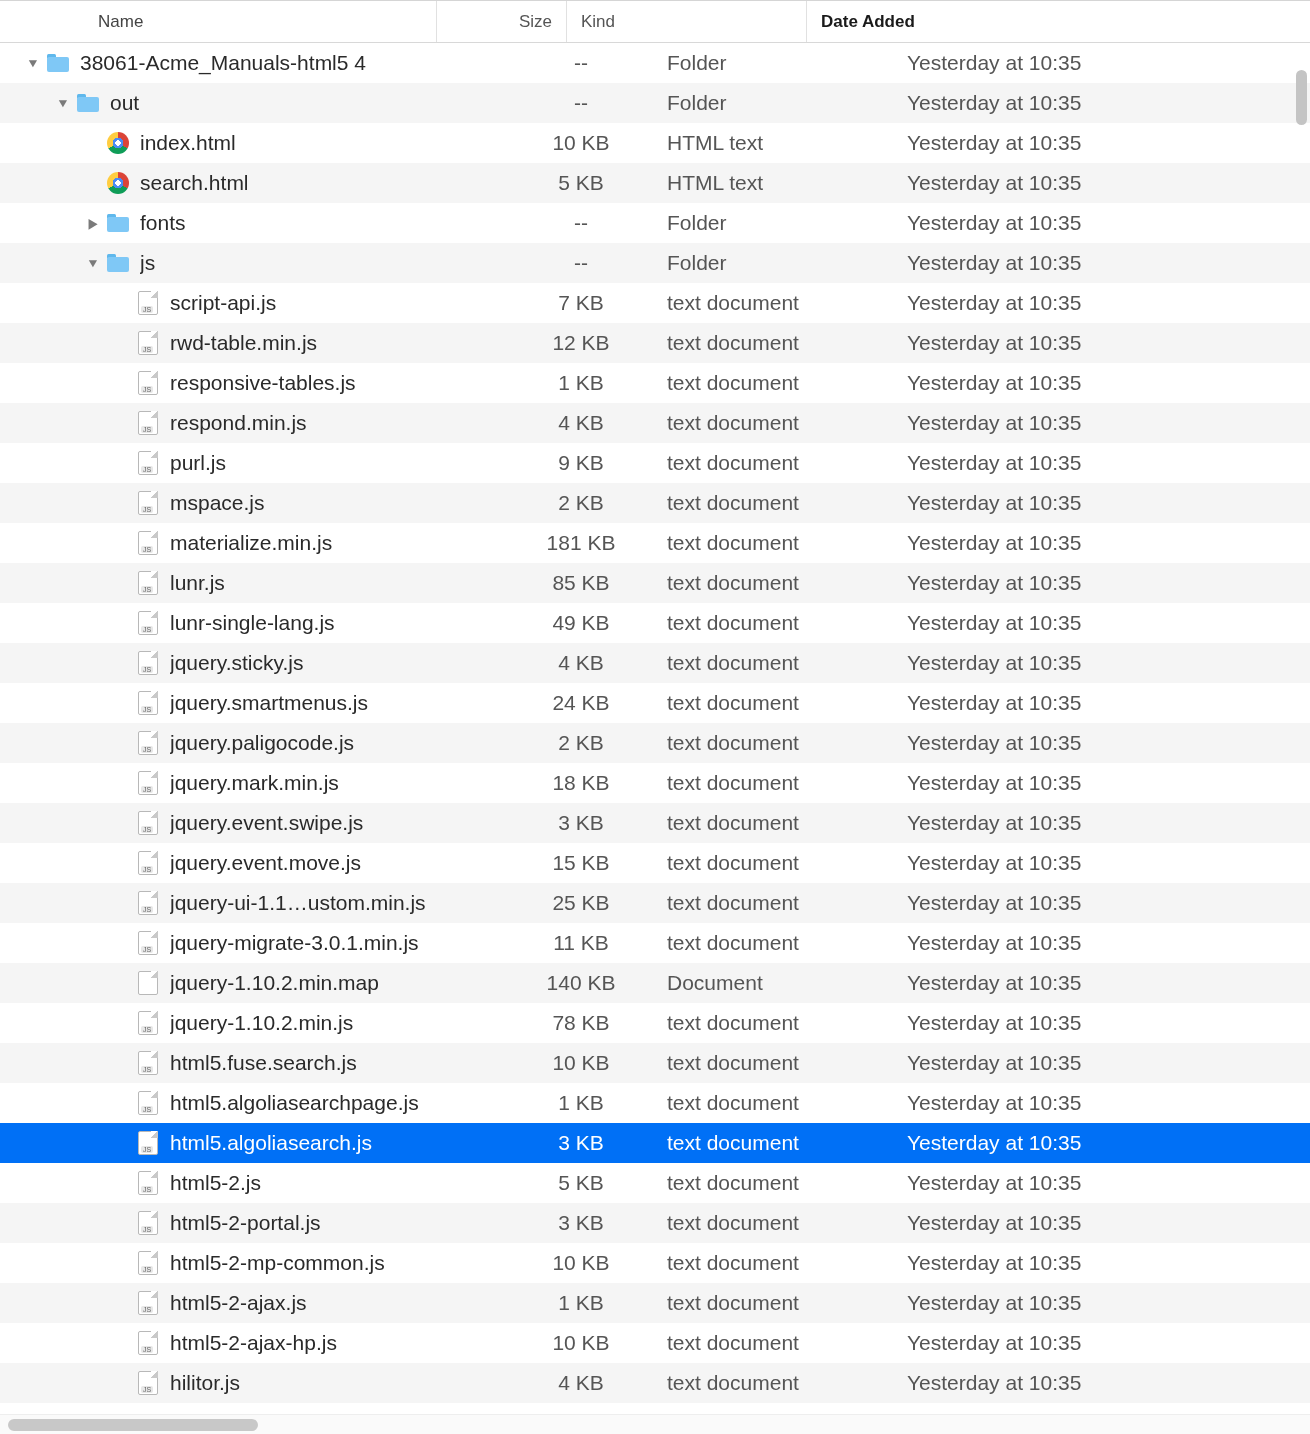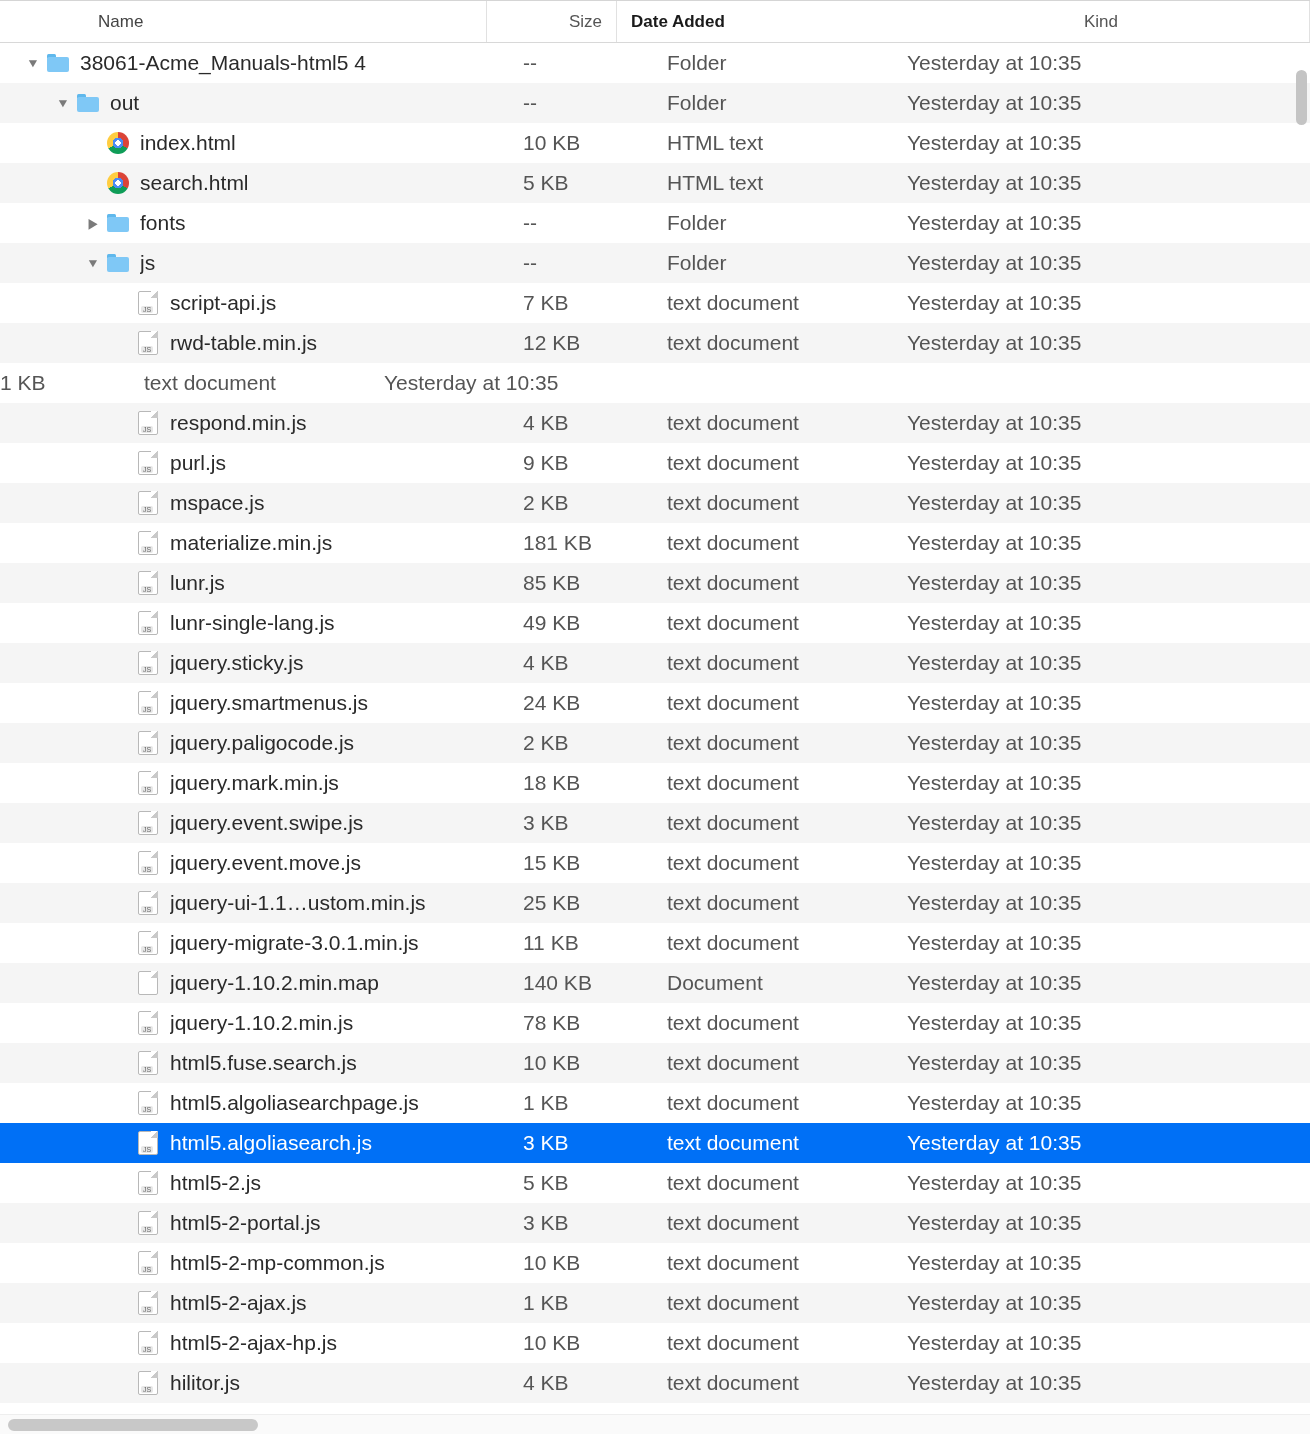--- a/index.html
+++ b/index.html
@@ -29,21 +29,21 @@
     height:42px;
     border-bottom:1px solid #d8d8d8;
     user-select:none;
   }
   .header .col {
     display:flex;
     align-items:center;
     padding: 0 14px;
     border-right:1px solid #e1e1e1;
   }
-  .header .col-name { width:487px; padding-left:98px;}
+  .header .col-name { width:437px; padding-left:98px;}
   .header .col-size { width:130px; justify-content:flex-end; }
   .header .col-kind { width:240px; }
   .header .col-date { flex:1; font-weight:600; color:#1a1a1a; border-right:none;}
 
   
   .rows {
     flex:1;
     overflow:hidden;
     position:relative;
   }
@@ -59,21 +59,21 @@
 
   .col-name {
     width:523px;
     display:flex;
     align-items:center;
     overflow:hidden;
     white-space:nowrap;
   }
   .col-size {
     width:130px;
-    text-align:left;
+    text-align:center;
     padding-right:14px;
     color:#555;
   }
   .col-kind {
     width:240px;
     padding-left:14px;
     color:#555;
   }
   .col-date {
     flex:1;
@@ -163,22 +163,22 @@
   }
 </style>
 </head>
 <body>
 
 <div class="window">
 
   <div class="header">
     <div class="col col-name">Name</div>
     <div class="col col-size">Size</div>
+    <div class="col col-kind">Kind</div>
     <div class="col col-date">Date Added</div>
-    <div class="col col-kind">Kind</div>
   </div>
 
   <div class="rows" id="rows">
       <div class="row">
         <div class="col-name">
           <span class="indent" style="width: 24px;"></span>
           <span class="disclosure" style="transform: scaleY(0.85);">▼</span>
           <span class="icon folder-icon">
             <svg width="24" height="20" viewBox="0 0 24 20">
               <rect class="tab" x="1" y="1" width="9" height="5" rx="1.5"></rect>
@@ -289,20 +289,30 @@
               <span class="badge">JS</span>
             </div>
           </span>
           <span class="name-text">rwd-table.min.js</span>
         </div>
         <div class="col-size size">12 KB</div>
         <div class="col-kind kind">text document</div>
         <div class="col-date date">Yesterday at 10:35</div>
       </div>
       <div class="row">
+        <div class="col-name">
+          <span class="indent" style="width: 114px;"></span>
+          <span class="disclosure">&nbsp;</span>
+          <span class="icon">
+            <div class="file-icon">
+              <span class="badge">JS</span>
+            </div>
+          </span>
+          <span class="name-text">responsive-tables.js</span>
+        </div>
         <div class="col-size size">1 KB</div>
         <div class="col-kind kind">text document</div>
         <div class="col-date date">Yesterday at 10:35</div>
       </div>
       <div class="row alt">
         <div class="col-name">
           <span class="indent" style="width: 114px;"></span>
           <span class="disclosure">&nbsp;</span>
           <span class="icon">
             <div class="file-icon">

